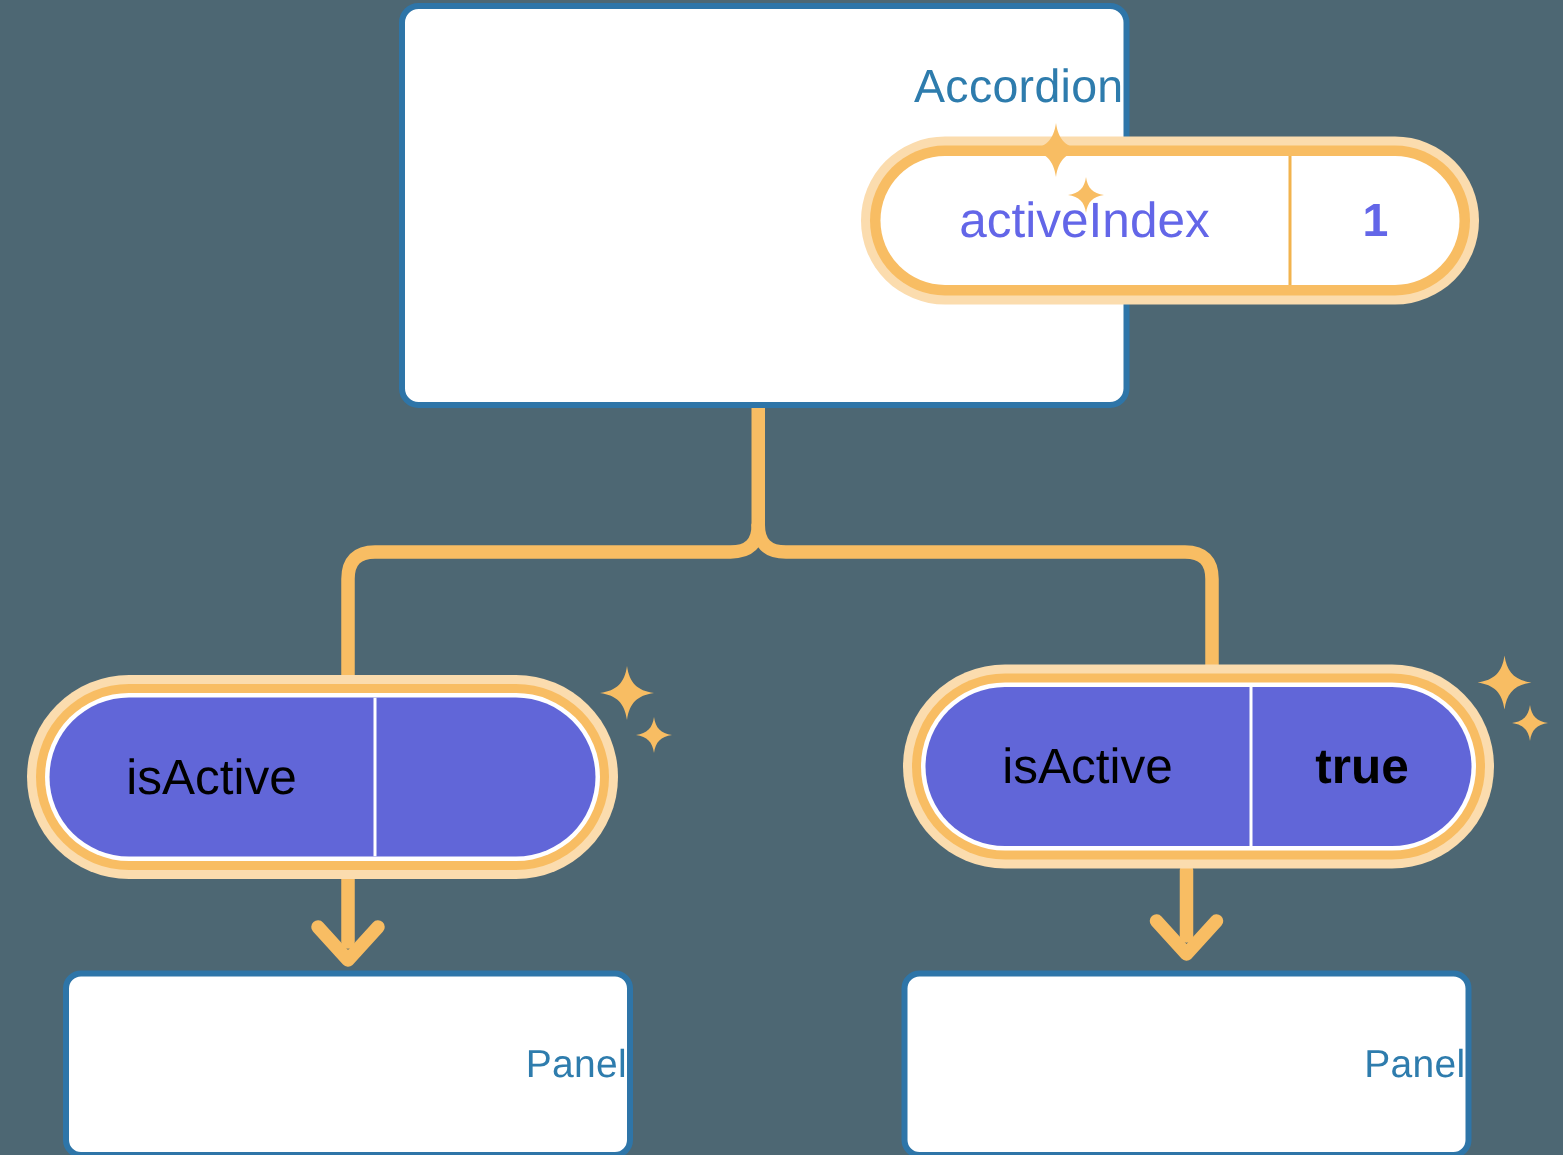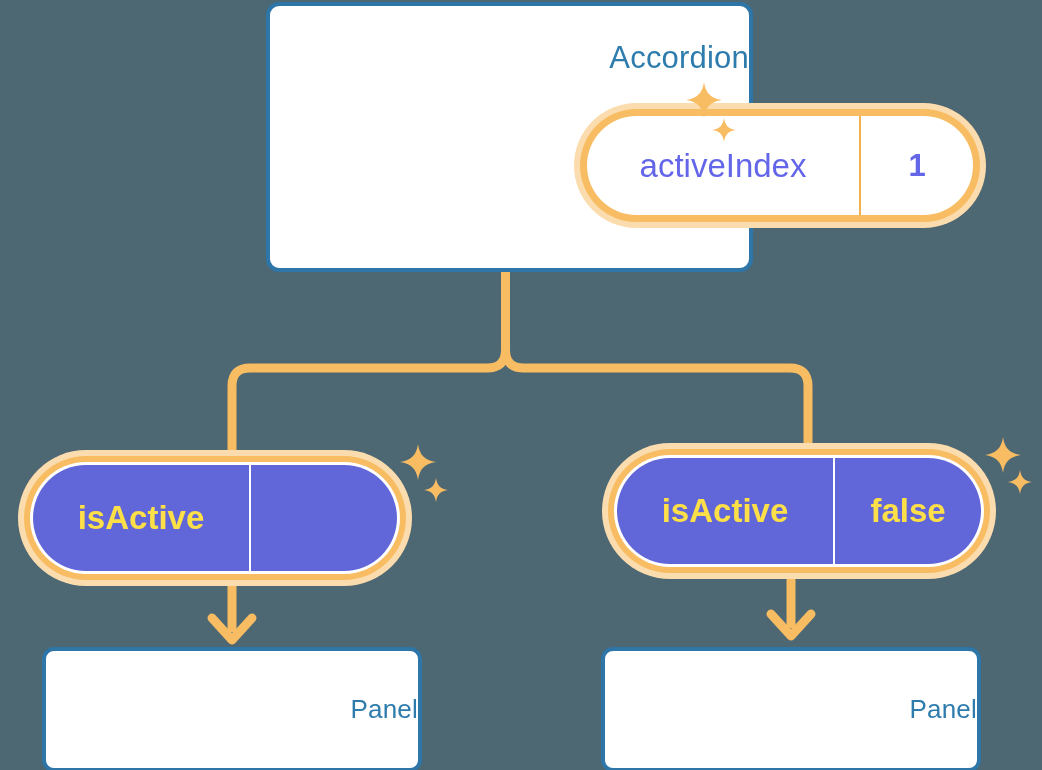--- a/index.html
+++ b/index.html
@@ -103,45 +103,44 @@
     flex: 1 1 auto;
     display: flex;
     align-items: center;
     background: #6166d8;
     border-radius: 999px;
     height: 100%;
     overflow: hidden;
   }
   .pill.solid .pill-key,
   .pill.solid .pill-val {
-    color: #fde047;
-    font-weight: bold;
+    color: #000000;
   }
   .pill.solid .pill-divider {
     background: #ffffff;
   }
   .pill-key, .pill-val {
     display: flex;
     align-items: center;
     justify-content: center;
     height: 100%;
     box-sizing: border-box;
     white-space: nowrap;
   }
   .pill-divider {
     width: 2px;
     flex: 0 0 2px;
     align-self: stretch;
   }
   
   #root-pill {
     left: 304px;
-    top: 97px;
+    top: 85px;
     width: 412px;
-    height: 125px;
+    height: 112px;
   }
   #root-pill .pill-key {
     flex: 0 0 272px;
     font-size: 33px;
   }
   #root-pill .pill-val {
     flex: 1 1 auto;
     font-size: 31px;
     font-weight: bold;
   }
@@ -240,21 +239,21 @@
     <path d="M18 0 C19.6 11.2 24.8 16.4 36 18 C24.8 19.6 19.6 24.8 18 36 C16.4 24.8 11.2 19.6 0 18 C11.2 16.4 16.4 11.2 18 0 Z" fill="#f8bd63"></path>
   </svg>
 
   <div class="pill solid child-pill" id="pill-right">
     <span class="ring"></span>
     <span class="band"></span>
     <span class="inner">
       <span class="body">
         <span class="pill-key">isActive</span>
         <span class="pill-divider"></span>
-        <span class="pill-val">false</span>
+        <span class="pill-val">true</span>
       </span>
     </span>
   </div>
 
   <svg class="sparkle" style="left:985px; top:437px; width:36px; height:36px;" viewBox="0 0 36 36">
     <path d="M18 0 C19.6 11.2 24.8 16.4 36 18 C24.8 19.6 19.6 24.8 18 36 C16.4 24.8 11.2 19.6 0 18 C11.2 16.4 16.4 11.2 18 0 Z" fill="#f8bd63"></path>
   </svg>
   <svg class="sparkle" style="left:1008px; top:470px; width:24px; height:24px;" viewBox="0 0 36 36">
     <path d="M18 0 C19.6 11.2 24.8 16.4 36 18 C24.8 19.6 19.6 24.8 18 36 C16.4 24.8 11.2 19.6 0 18 C11.2 16.4 16.4 11.2 18 0 Z" fill="#f8bd63"></path>
   </svg>

